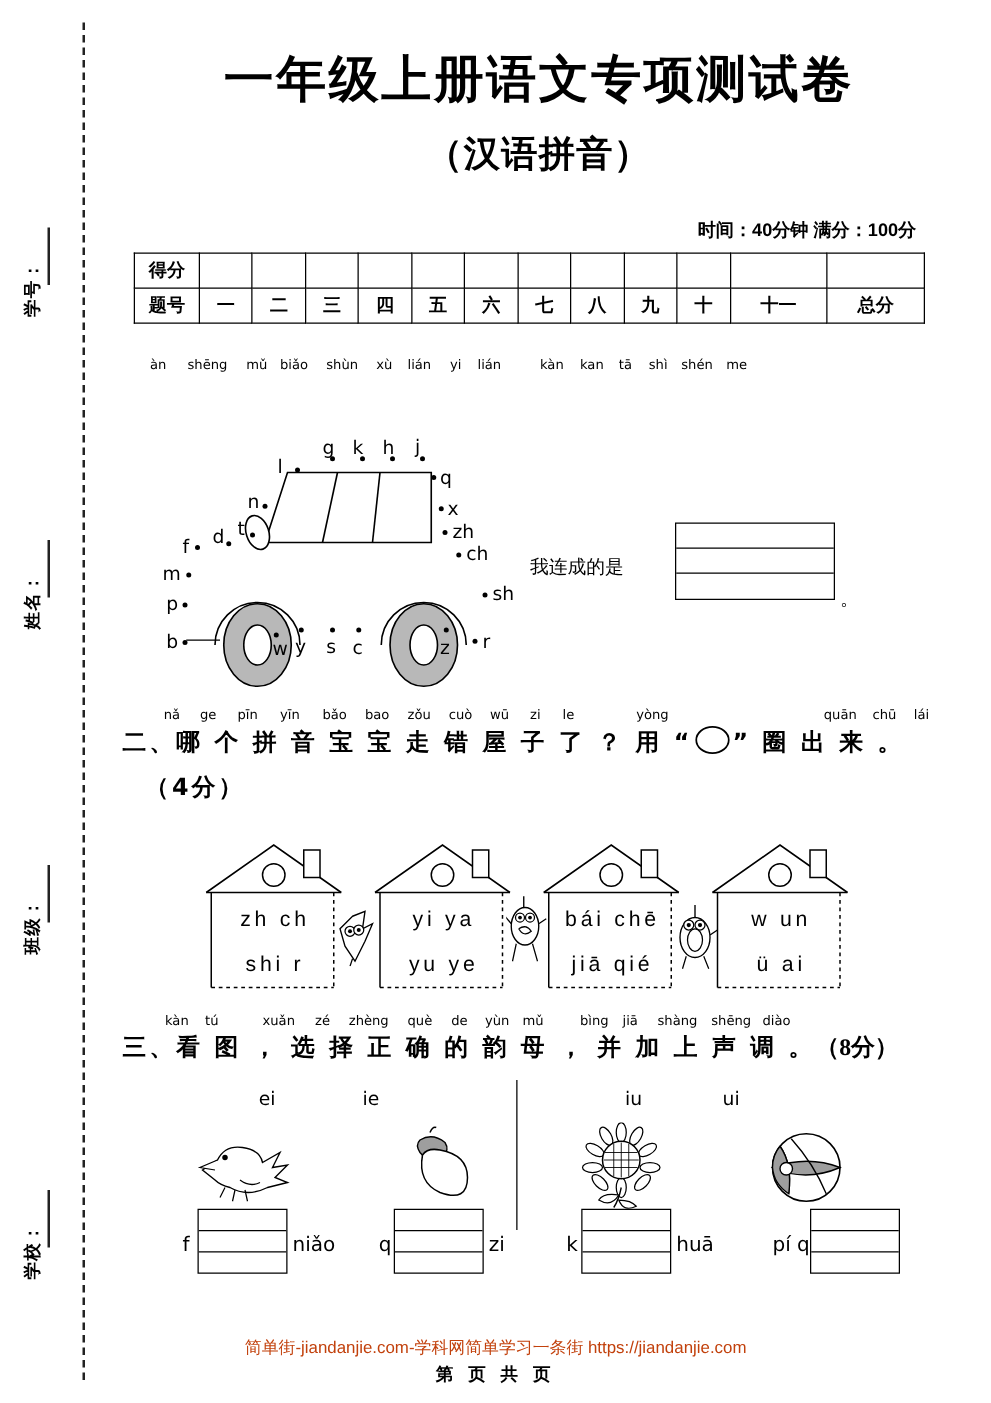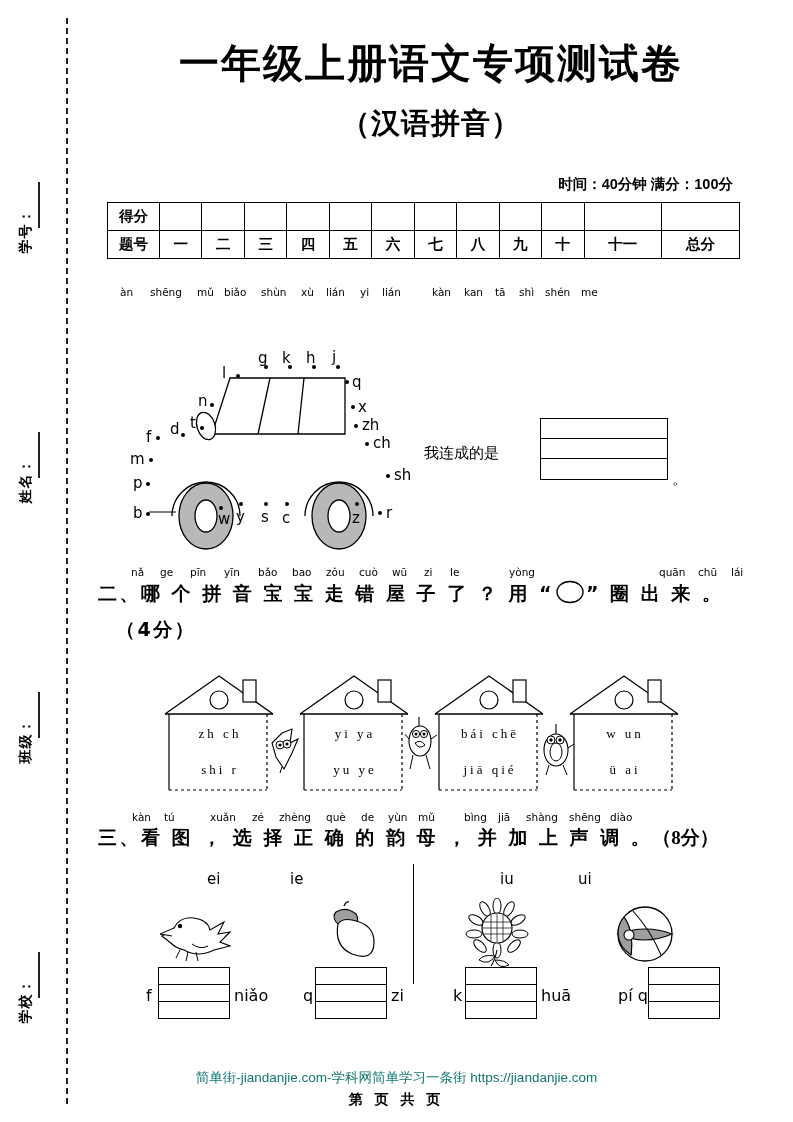--- a/index.html
+++ b/index.html
@@ -115,38 +115,38 @@
     position: absolute; left: 672px; top: 470px;
     font-size: 15px;
   }
 
   
   .house { position: absolute; width: 112px; height: 124px; }
   .house svg { position: absolute; left: 0; top: 0; }
   .house .hrow {
     position: absolute; left: 10px; width: 94px;
     text-align: center;
-    font-size: 13px;
-    font-family: Liberation Serif, serif;
+    font-size: 17px;
+    font-family: Liberation Sans, sans-serif;
     letter-spacing: 3px;
   }
   .critter { position: absolute; }
 
   
   .opt { position: absolute; font-size: 15px; font-family: "DejaVu Sans", sans-serif; }
   .divider-v { position: absolute; width: 0; border-left: 1.3px solid #000; }
   .pic { position: absolute; }
   .blank-word { position: absolute; font-size: 16px; font-family: "DejaVu Sans", sans-serif; }
 
   
   .watermark {
     position: absolute; left: 0; top: 1069px; width: 793px;
     text-align: center;
     font-size: 13.5px;
-    color: #0f766e;
+    color: #c2410c;
   }
   .page-foot {
     position: absolute; left: 0; top: 1091px; width: 793px;
     text-align: center;
     font-size: 14px; font-weight: bold;
     letter-spacing: 4px;
   }
 </style>
 </head>
 <body>

